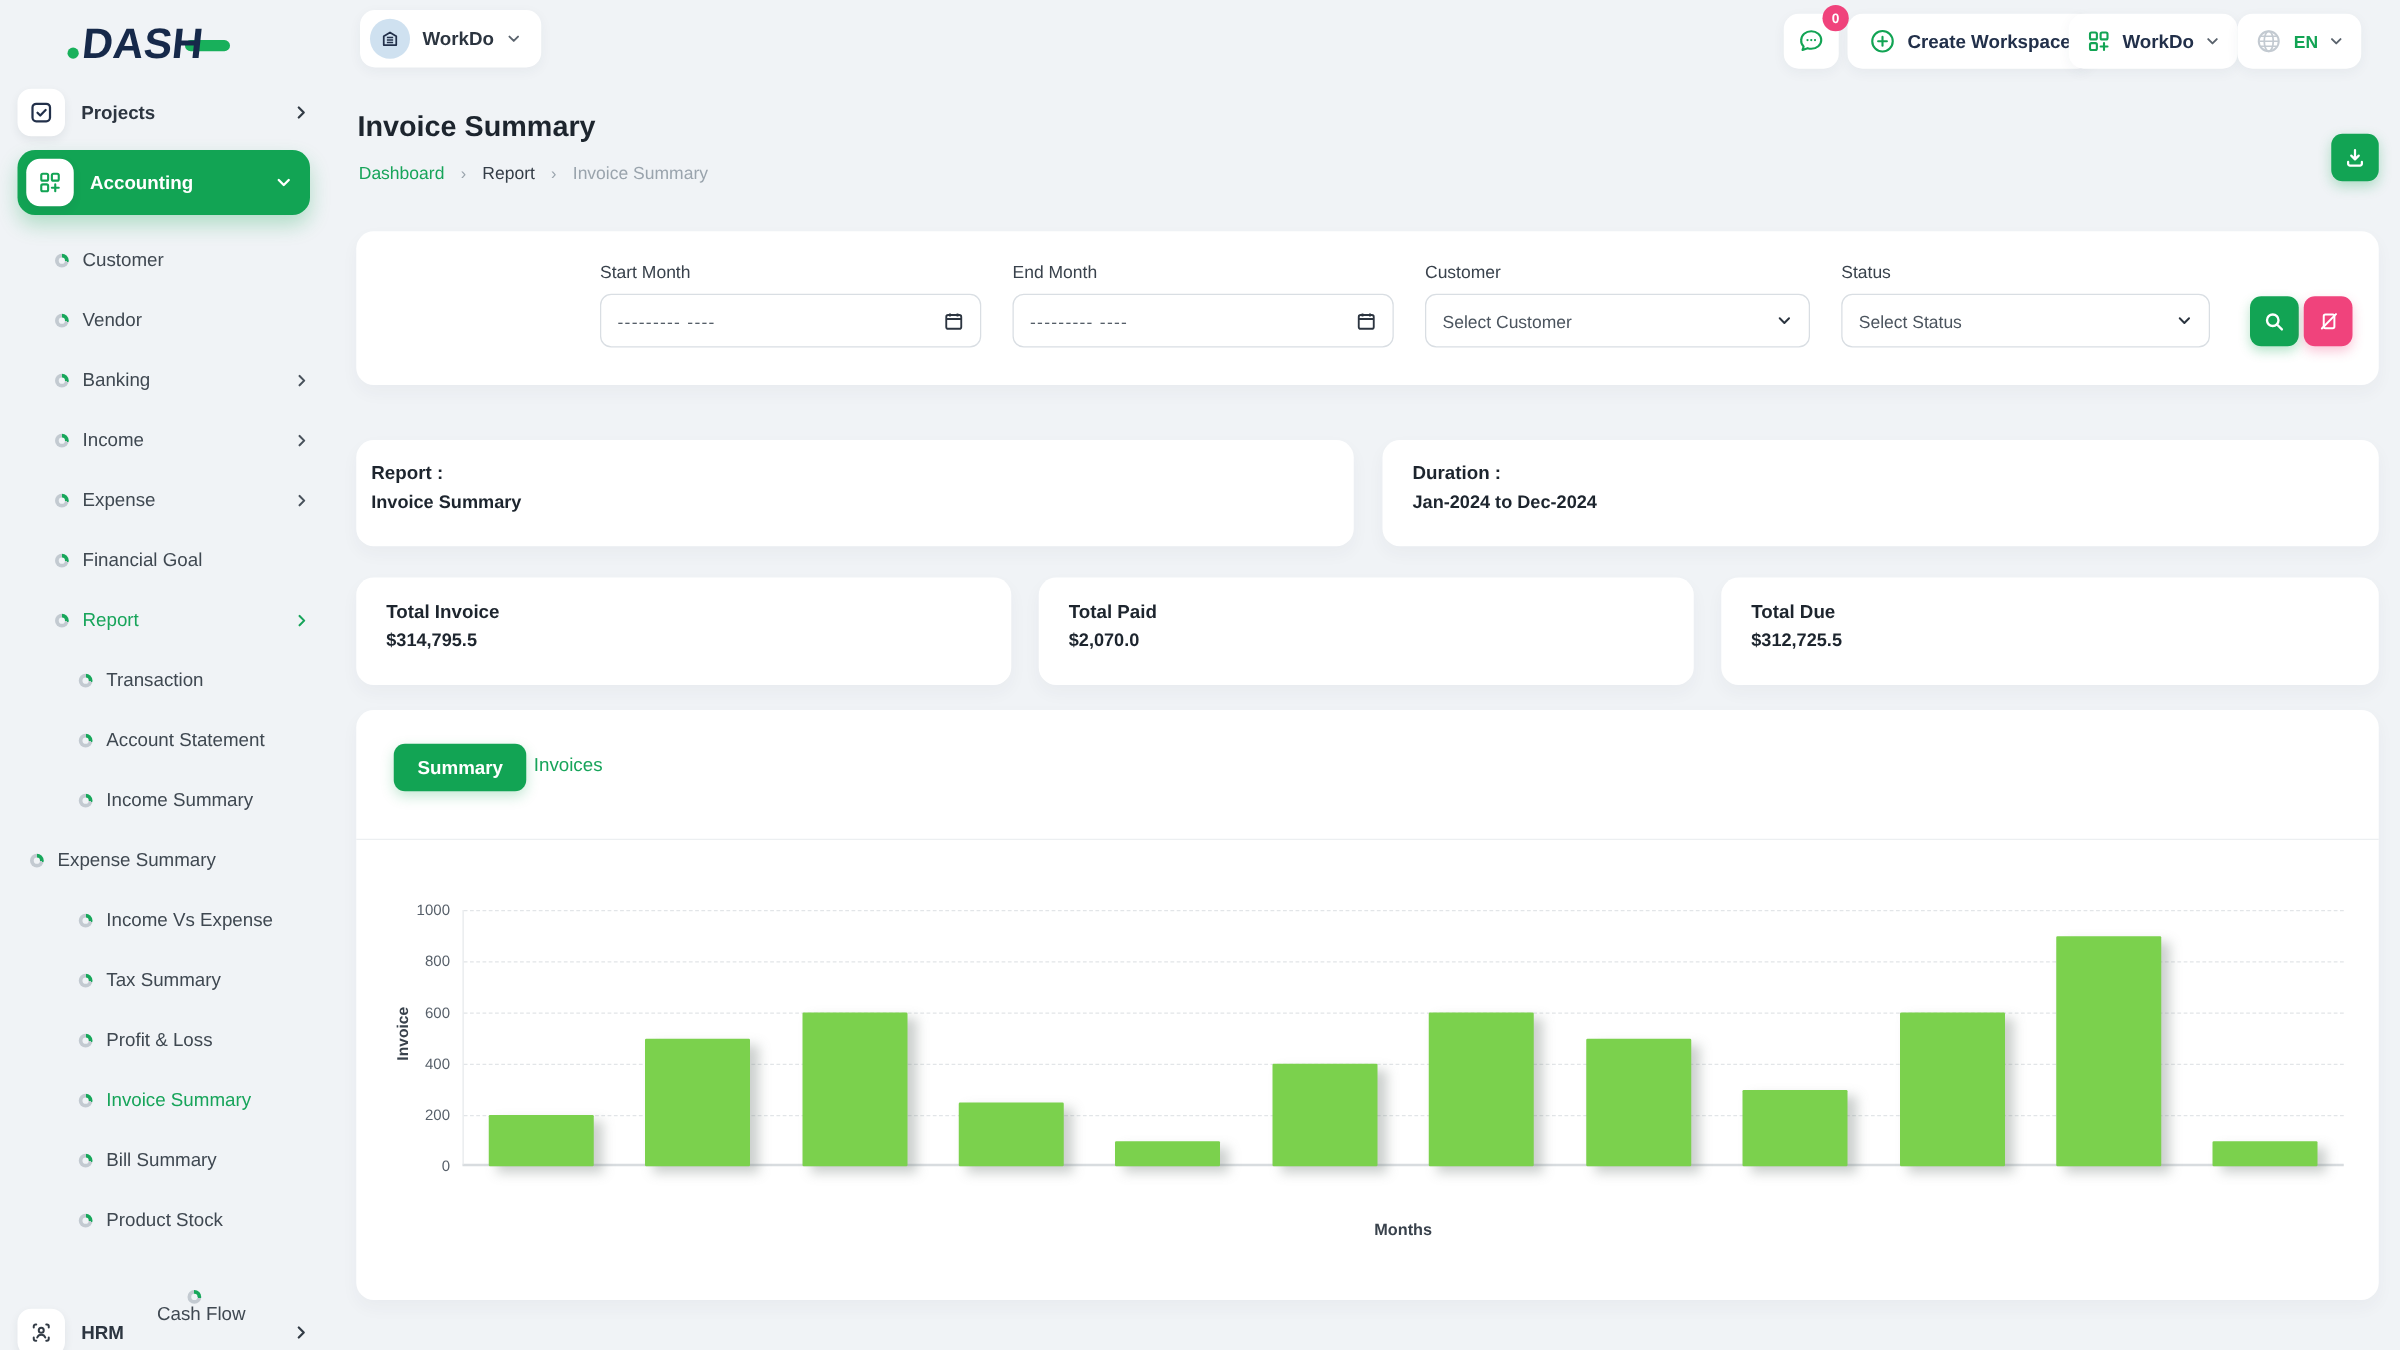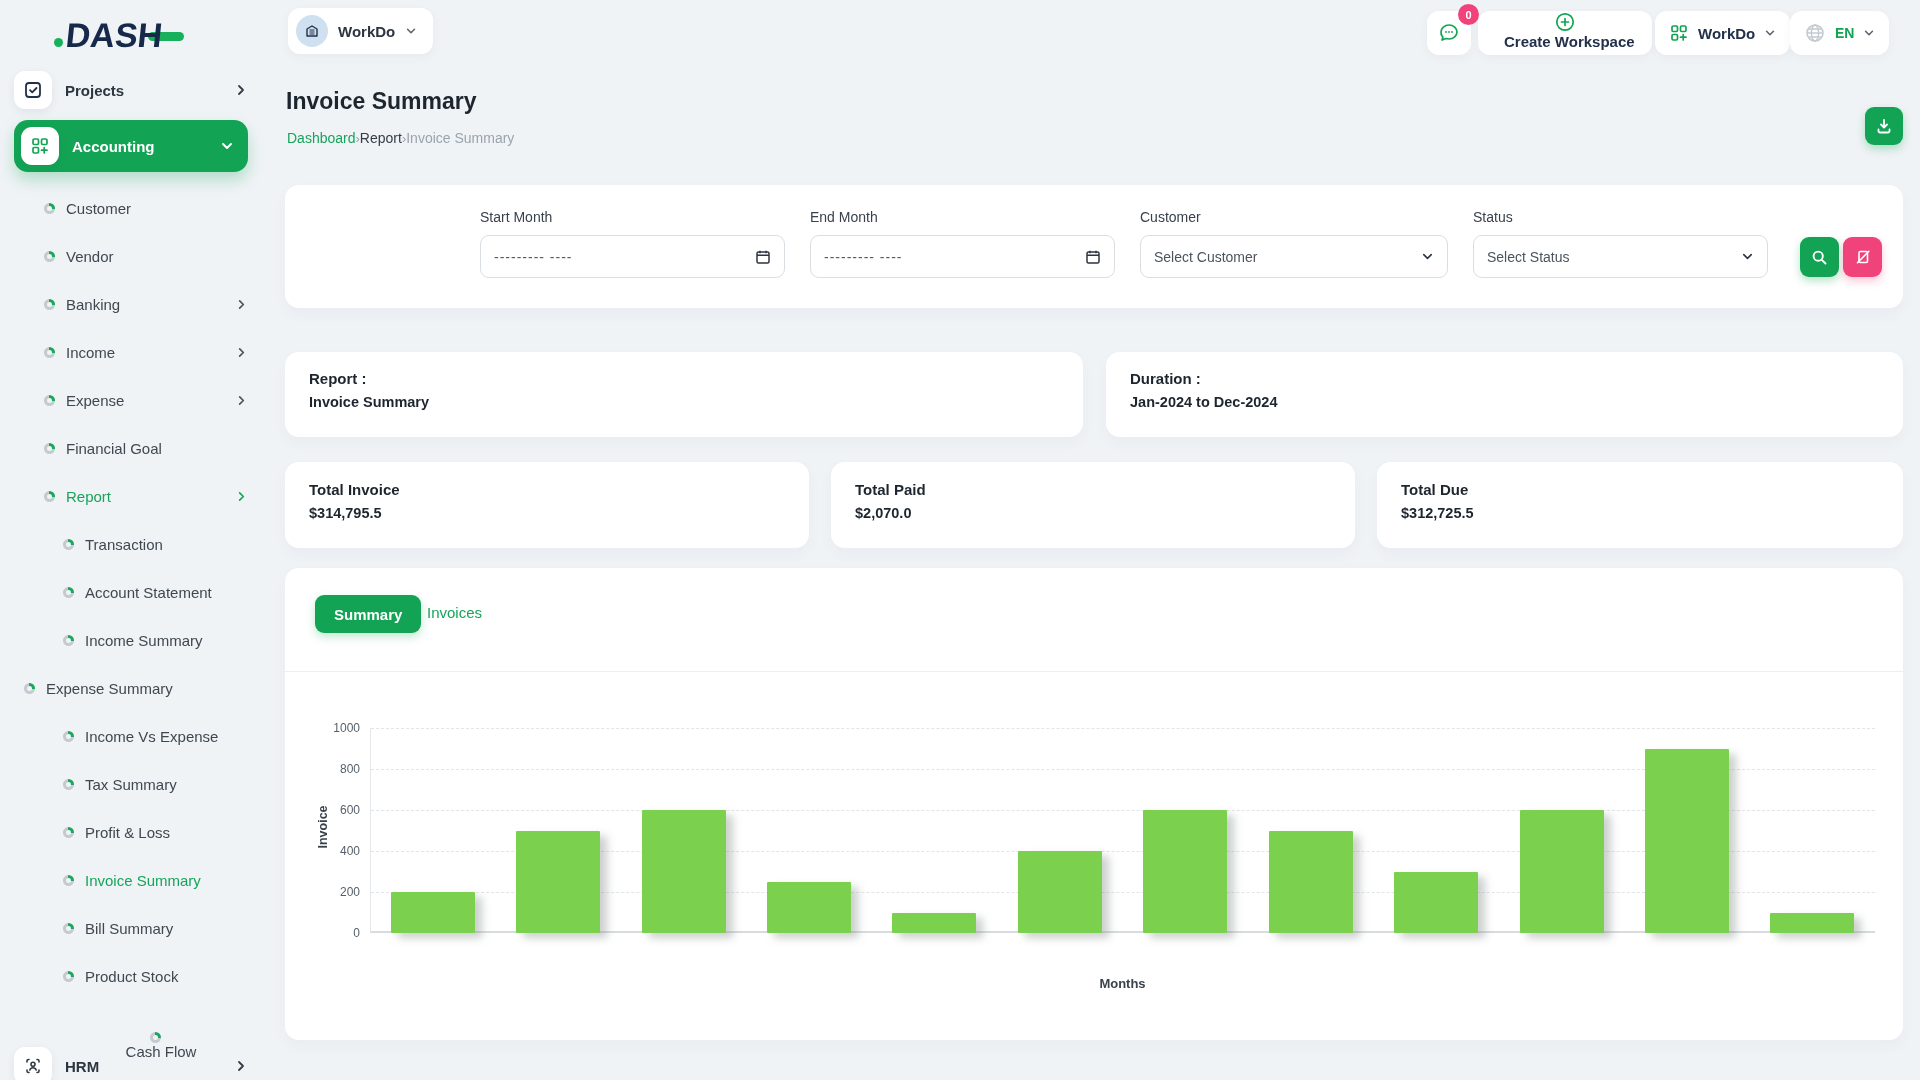--- a/index.html
+++ b/index.html
@@ -42,51 +42,51 @@
   .sub-row.active .chev svg path { stroke:#17a45a; }
 
   
   .pill { position:absolute; background:#fff; border-radius:12px; box-shadow:0 3px 10px rgba(40,50,70,.05); display:flex; align-items:center; cursor:pointer; }
   .ws-pill { left:288px; top:8px; height:46px; padding:0 16px 0 8px; }
   .ws-avatar { width:32px; height:32px; border-radius:50%; background:#cfe1f0; display:flex; align-items:center; justify-content:center; }
   .ws-pill .ws-name { font-size:15px; font-weight:600; color:#2c3540; margin:0 10px; }
 
   .chat-tile { left:1427px; top:11px; width:44px; height:44px; justify-content:center; }
   .badge { position:absolute; top:-7px; right:-8px; min-width:21px; height:21px; border-radius:50%; background:#f0437c; color:#fff; font-size:11px; font-weight:700; display:flex; align-items:center; justify-content:center; }
-  .create-pill { left:1478px; top:11px; height:44px; padding:0 17px;flex-direction:column; }
+  .create-pill { left:1478px; top:11px; height:44px; padding:0 17px; }
   .create-pill .lbl { font-size:15px; font-weight:600; color:#22304a; margin-left:9px; }
   .workdo-pill { left:1655px; top:11px; height:44px; padding:0 14px; }
   .workdo-pill .lbl { font-size:15px; font-weight:600; color:#22304a; margin:0 9px; }
   .lang-pill { left:1790px; top:11px; height:44px; padding:0 14px; }
   .lang-pill .lbl { font-size:14px; font-weight:700; color:#12a454; margin:0 9px; }
 
   
   .page-title { position:absolute; left:286px; top:88px; font-size:23px; font-weight:700; color:#1d252e; }
-  .breadcrumb { position:absolute; left:287px; top:130px; font-size:14px; display:flex; align-items:center; gap:0; }
+  .breadcrumb { position:absolute; left:287px; top:130px; font-size:14px; display:flex; align-items:center; gap:13px; }
   .breadcrumb .bc-home { color:#17a45a; cursor:pointer; }
   .breadcrumb .bc-mid { color:#343d47; cursor:pointer; }
   .breadcrumb .bc-cur { color:#9aa4ad; }
   .breadcrumb .sep { color:#9aa4ad; font-size:13px; }
   .dl-btn { position:absolute; left:1865px; top:107px; width:38px; height:38px; background:#12a454; border-radius:9px; display:flex; align-items:center; justify-content:center; cursor:pointer; box-shadow:0 4px 10px rgba(18,164,84,.3); }
 
   
   .card { position:absolute; background:#fff; border-radius:14px; box-shadow:0 6px 14px rgba(40,50,70,.04); }
 
   .filter-card { left:285px; top:185px; width:1618px; height:123px; }
   .f-label { position:absolute; font-size:14px; color:#39424c; top:24px; }
   .f-field { position:absolute; top:50px; height:43px; border:1px solid #d9dee3; border-radius:9px; background:#fff; display:flex; align-items:center; padding:0 13px; font-size:14px; color:#4b545e; cursor:pointer; }
   .f-field .grow { flex:1; }
   .f-field.dashes { color:#555e68; letter-spacing:1px; }
   .sq-btn { position:absolute; top:52px; width:39px; height:40px; border-radius:9px; display:flex; align-items:center; justify-content:center; cursor:pointer; }
   .sq-btn.green { background:#12a454; box-shadow:0 4px 9px rgba(18,164,84,.3); }
   .sq-btn.pink { background:#f0437c; box-shadow:0 4px 9px rgba(240,67,124,.3); }
 
   .info-card .h { font-size:15px; font-weight:700; color:#1d252e; }
   .info-card .v { font-size:14.5px; font-weight:700; color:#1d252e; margin-top:7px; }
-  .report-card { left:285px; top:352px; width:798px; height:85px; padding:18px 24px; }
+  .report-card { left:285px; top:352px; width:798px; height:85px; padding:18px 12px; }
   .duration-card { left:1106px; top:352px; width:797px; height:85px; padding:18px 24px; }
 
   .stat-card { top:462px; height:86px; padding:19px 24px; }
   .stat-card .h { font-size:15px; font-weight:700; color:#1d252e; }
   .stat-card .v { font-size:14.5px; font-weight:700; color:#1d252e; margin-top:7px; }
 
   
   .chart-card { left:285px; top:568px; width:1618px; height:472px; }
   .tab-pill { position:absolute; left:30px; top:27px; height:38px; padding:0 19px; background:#12a454; border-radius:9px; color:#fff; font-size:15px; font-weight:600; display:flex; align-items:center; cursor:pointer; box-shadow:0 4px 10px rgba(18,164,84,.25); }
   .tab-link { position:absolute; left:142px; top:36px; font-size:15px; color:#17a45a; cursor:pointer; }

